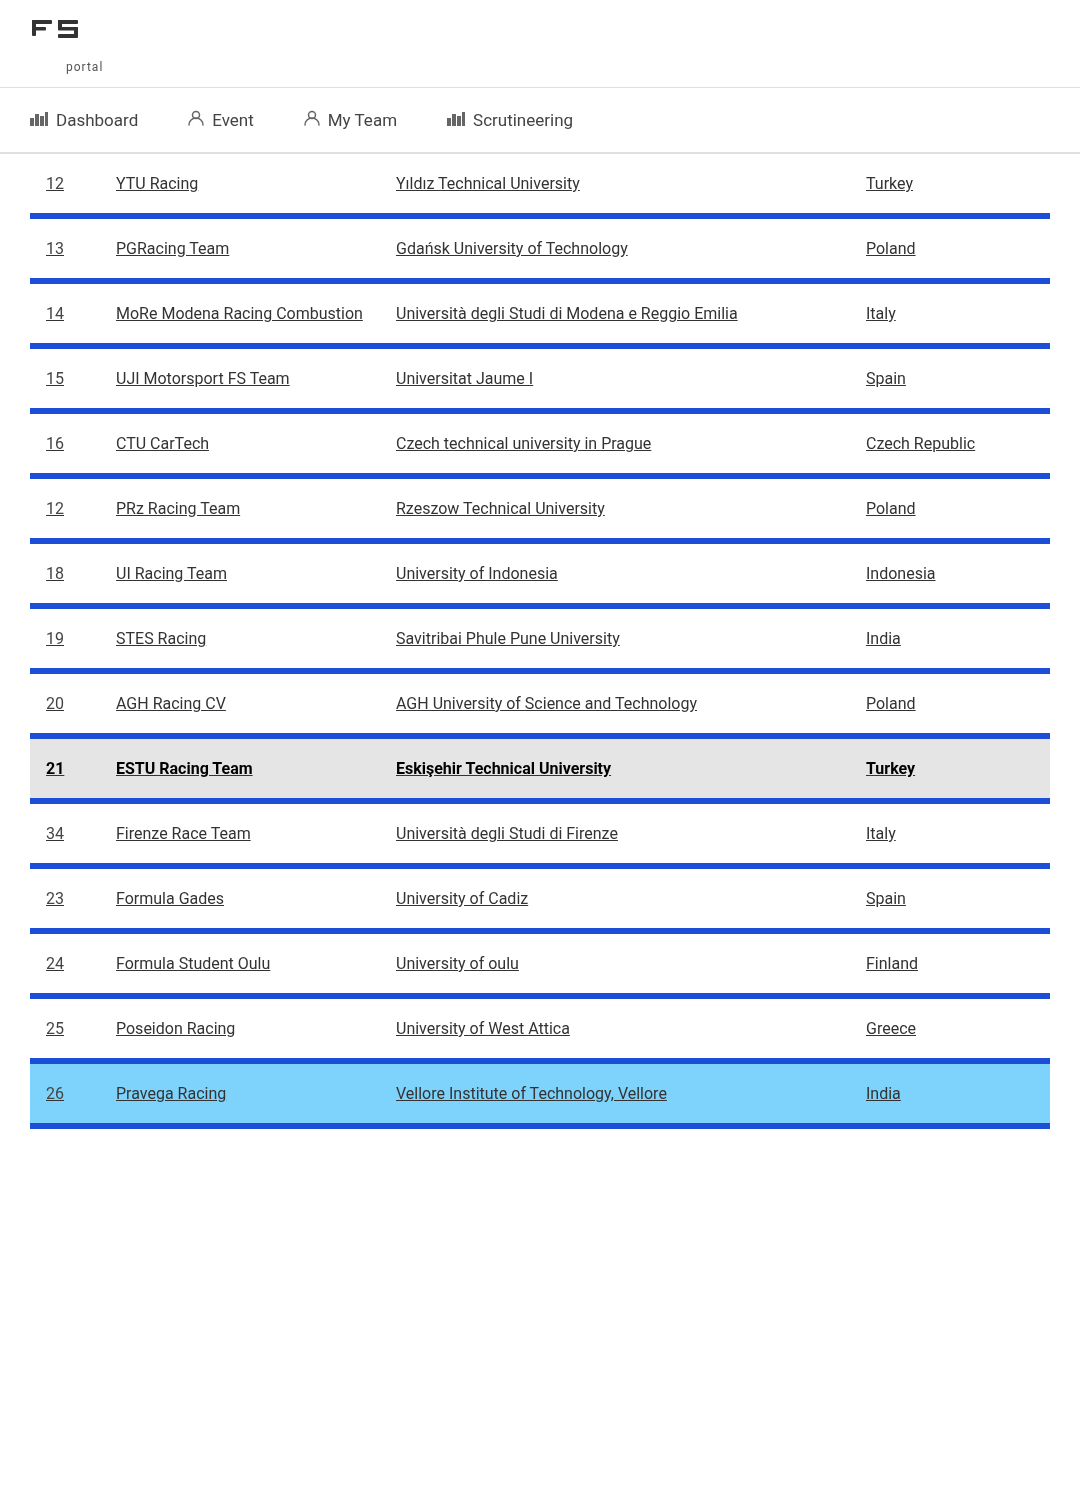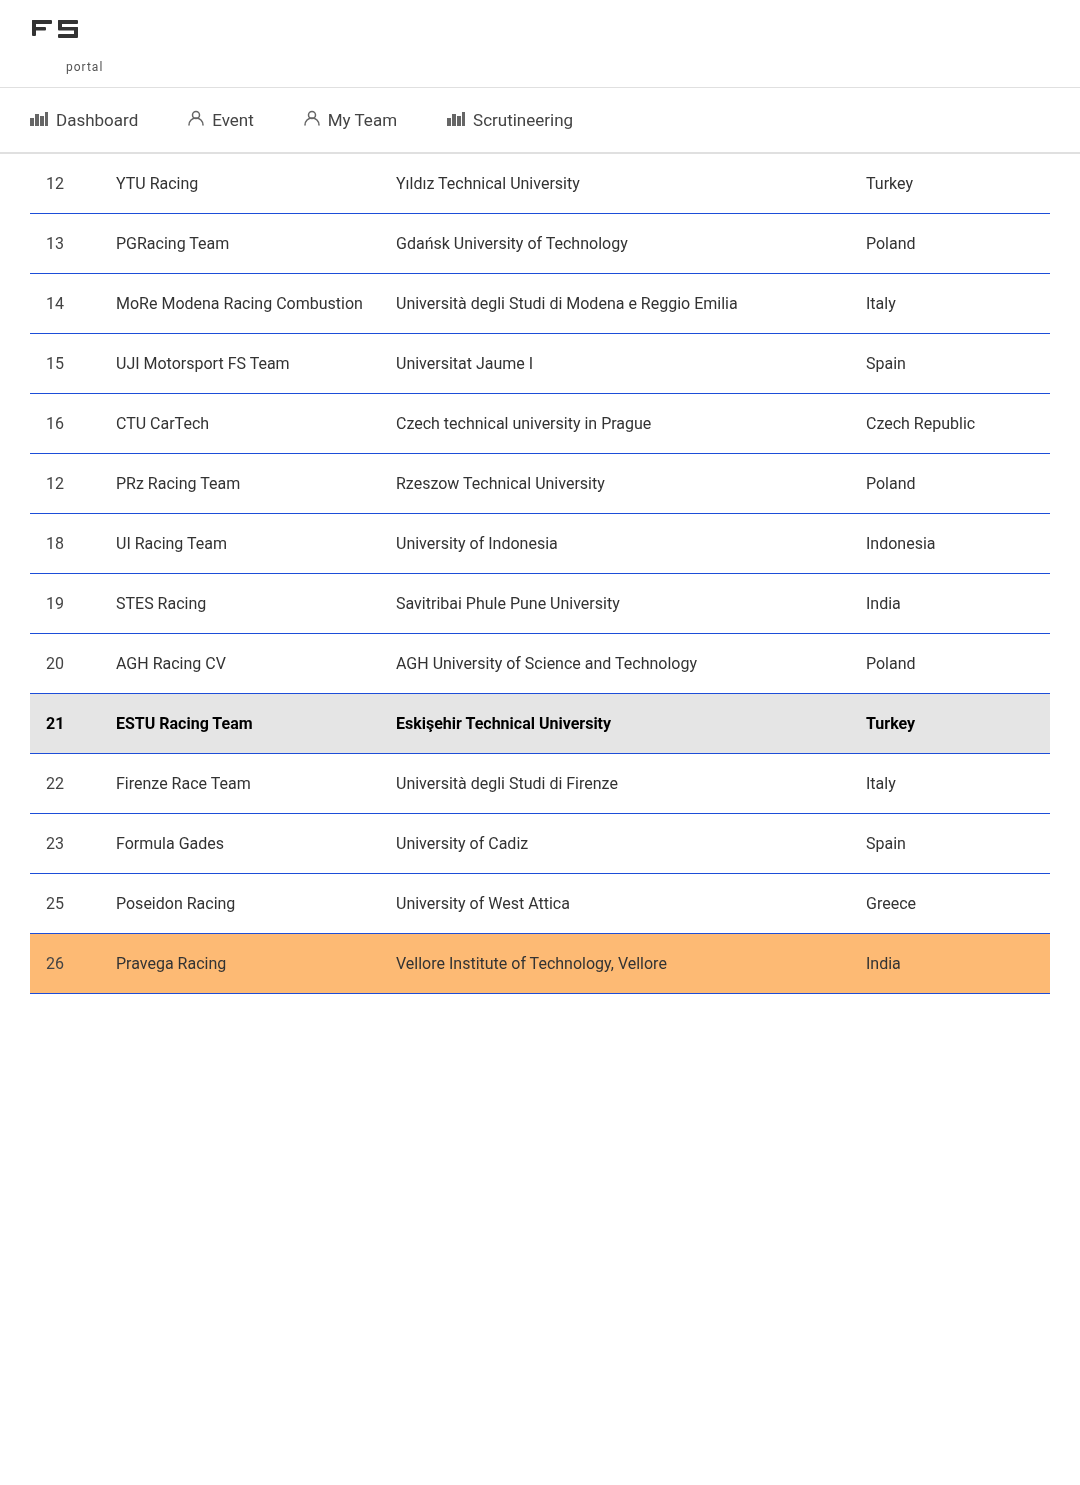--- a/index.html
+++ b/index.html
@@ -62,21 +62,22 @@
 
     
     .table-container {
       padding: 0 30px;
     }
     table {
       width: 100%;
       border-collapse: collapse;
     }
     tr {
-      border-bottom: 1px solid #1d4ed8;
+      border-bottom: 6px solid #1d4ed8;
+      text-decoration: underline;
     }
     td {
       padding: 20px 16px;
       font-size: 16px;
       vertical-align: top;
     }
     td:first-child {
       width: 70px;
       color: #444;
       font-size: 16px;
@@ -98,21 +99,21 @@
     tr.highlighted {
       background-color: #e5e5e5;
     }
     tr.highlighted td {
       font-weight: 700;
       color: #000;
     }
 
     
     tr.gray-row {
-      background-color: #fdba74;
+      background-color: #7dd3fc;
     }
   </style>
 </head>
 <body>
 
 <div class="logo-area">
   <div class="logo-icon">
     <svg class="logo-svg" viewBox="0 0 52 38" xmlns="http://www.w3.org/2000/svg">
 
       <rect x="2" y="2" width="20" height="4" fill="#333" rx="1"></rect>
@@ -231,30 +232,36 @@
           <td>AGH University of Science and Technology</td>
           <td>Poland</td>
         </tr>
         <tr class="highlighted">
           <td>21</td>
           <td>ESTU Racing Team</td>
           <td>Eskişehir Technical University</td>
           <td>Turkey</td>
         </tr>
         <tr>
-          <td>22</td>
+          <td>34</td>
           <td>Firenze Race Team</td>
           <td>Università degli Studi di Firenze</td>
           <td>Italy</td>
         </tr>
         <tr>
           <td>23</td>
           <td>Formula Gades</td>
           <td>University of Cadiz</td>
           <td>Spain</td>
+        </tr>
+        <tr>
+          <td>24</td>
+          <td>Formula Student Oulu</td>
+          <td>University of oulu</td>
+          <td>Finland</td>
         </tr>
         <tr>
           <td>25</td>
           <td>Poseidon Racing</td>
           <td>University of West Attica</td>
           <td>Greece</td>
         </tr>
         <tr class="gray-row">
           <td>26</td>
           <td>Pravega Racing</td>

